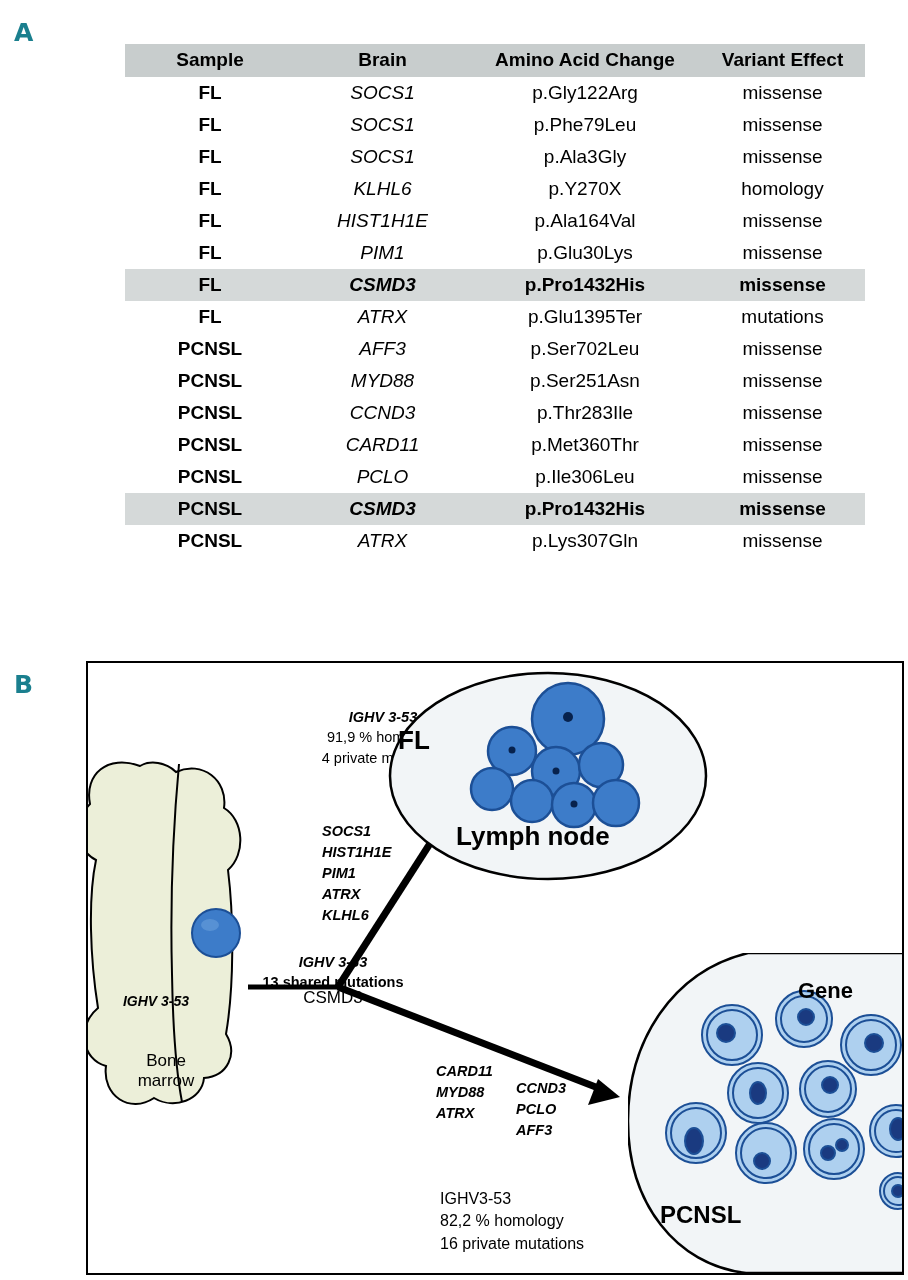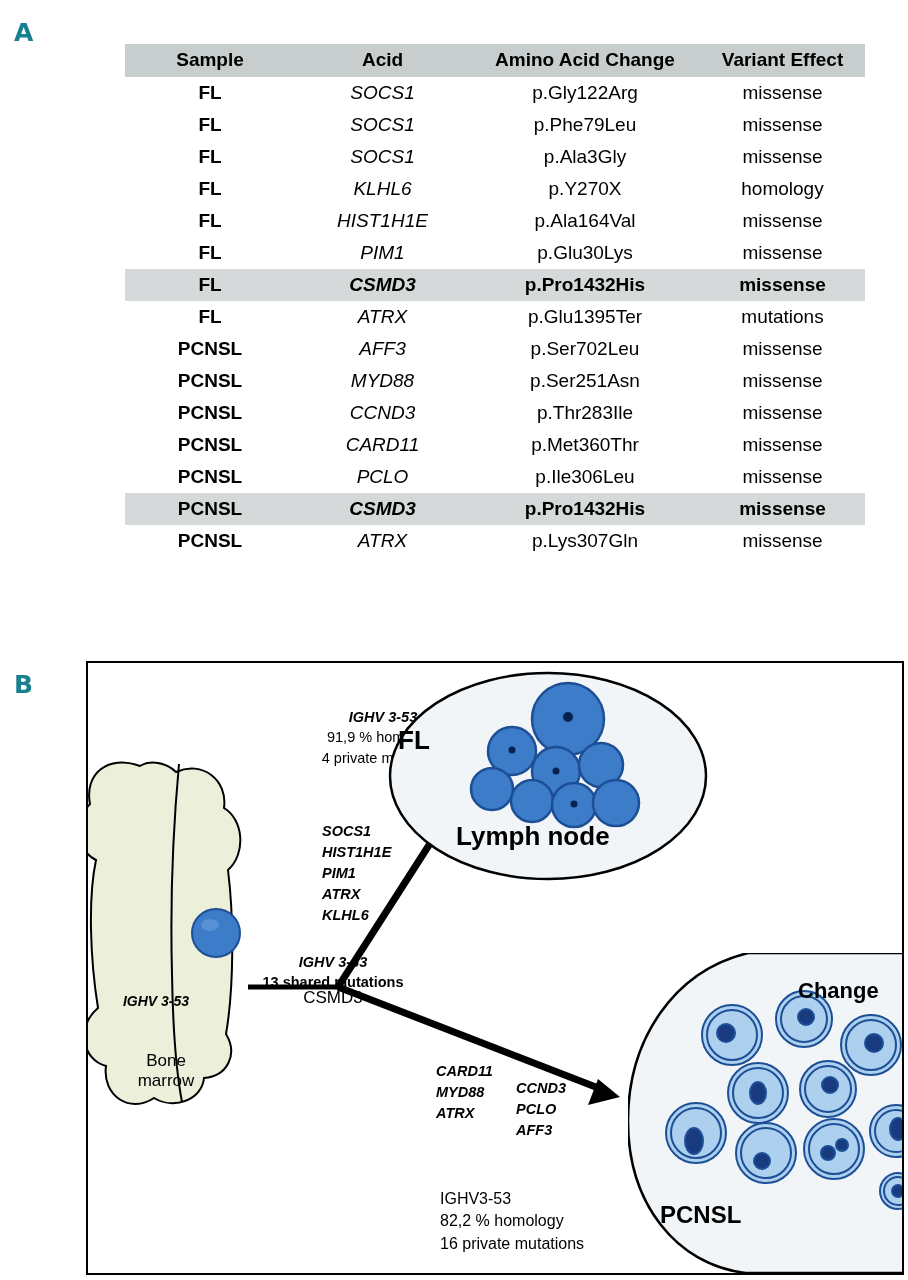--- a/index.html
+++ b/index.html
@@ -155,21 +155,21 @@
 </head>
 <body>
 
 <div class="panel-letter" id="panel-a-letter">A</div>
 <div class="panel-letter" id="panel-b-letter">B</div>
 
 <table id="variant-table">
   <thead>
     <tr>
       <th>Sample</th>
-      <th>Acid</th>
+      <th>Brain</th>
       <th>Amino Acid Change</th>
       <th>Variant Effect</th>
     </tr>
   </thead>
   <tbody id="variant-table-body">
       <tr>
         <td class="col-sample">FL</td>
         <td class="col-gene">SOCS1</td>
         <td class="col-aa">p.Gly122Arg</td>
         <td class="col-eff">missense</td>
@@ -397,21 +397,21 @@
         <ellipse cx="270" cy="176" rx="8" ry="11" fill="#1a3a80"></ellipse>
       </g>
       <g>
         <circle cx="270" cy="238" r="18" fill="#aed0ef"></circle>
           <circle cx="270" cy="238" r="14" fill="#aed0ef"></circle>
         <circle cx="270" cy="238" r="6" fill="#1a3a80"></circle>
       </g>
     </g>
   </svg>
 
-  <div class="txt" id="brain-title">Change</div>
+  <div class="txt" id="brain-title">Gene</div>
   <div class="txt" id="pcnsl-title">PCNSL</div>
 
   <div class="txt" id="pcnsl-ighv-block">
     <div>IGHV3-53</div>
     <div>82,2 % homology</div>
     <div>16 private mutations</div>
   </div>
 
 </div>
 

